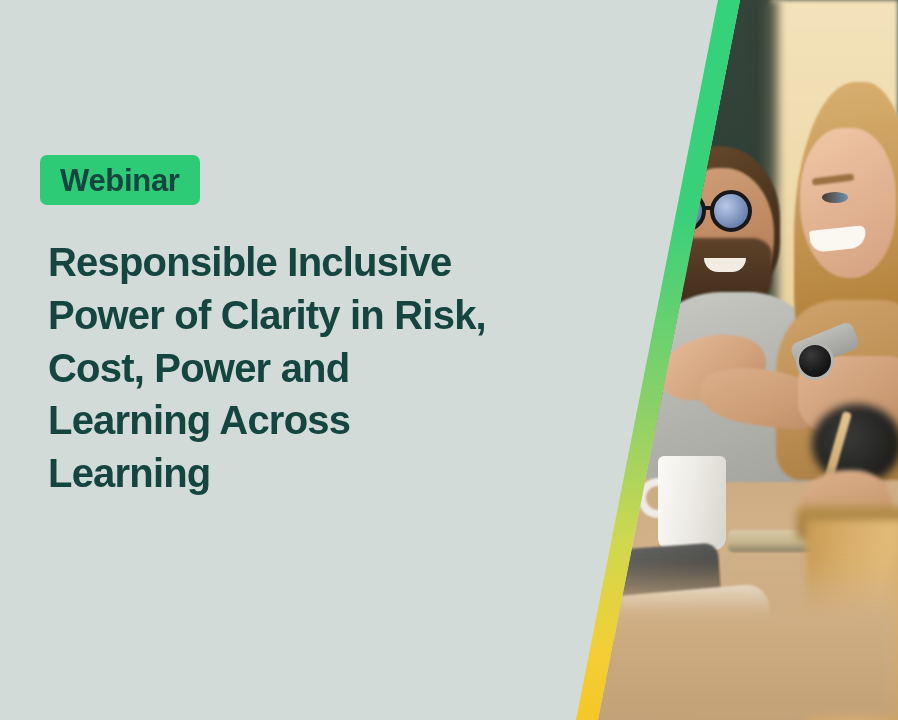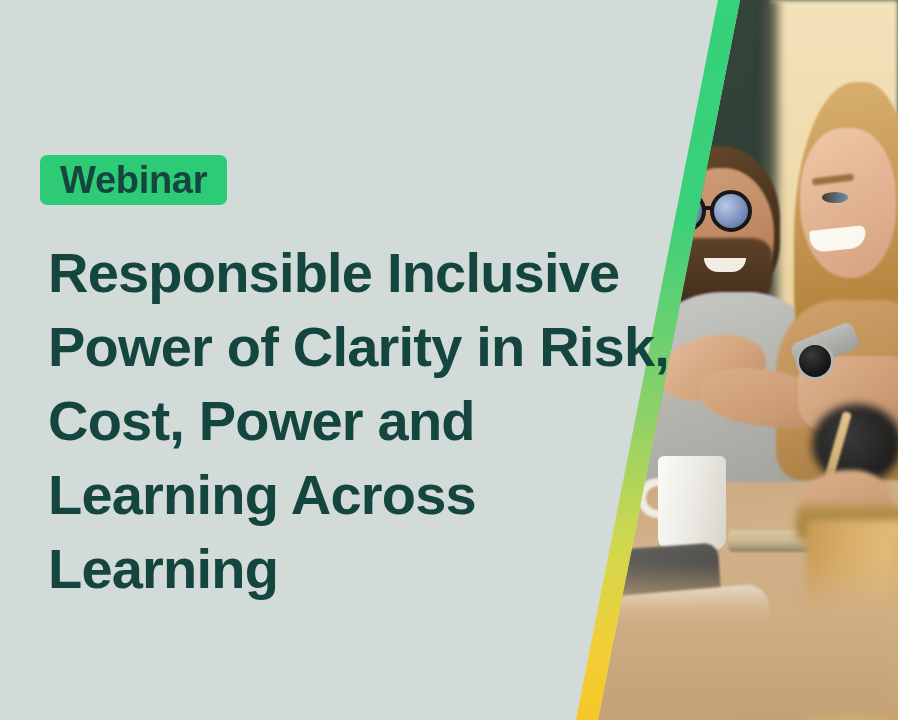--- a/index.html
+++ b/index.html
@@ -31,32 +31,32 @@
   .badge {
     position:absolute;
     left:40px; top:155px;
     height:50px;
     display:flex;
     align-items:center;
     padding:0 20px;
     background:#2ecb77;
     border-radius:7px;
     color:#14453f;
-    font-size:38px;
+    font-size:31px;
     font-weight:bold;
     letter-spacing:-0.3px;
     line-height:1;
   }
 
   .headline {
     position:absolute;
     left:48px; top:236px;
     width:580px;
     color:#14453f;
-    font-size:56px;
+    font-size:40px;
     font-weight:bold;
     line-height:1.32;
     letter-spacing:-0.8px;
   }
   .headline .ln { display:block; white-space:nowrap; }
 
   
   
   .photo-wrap {
     position:absolute;

